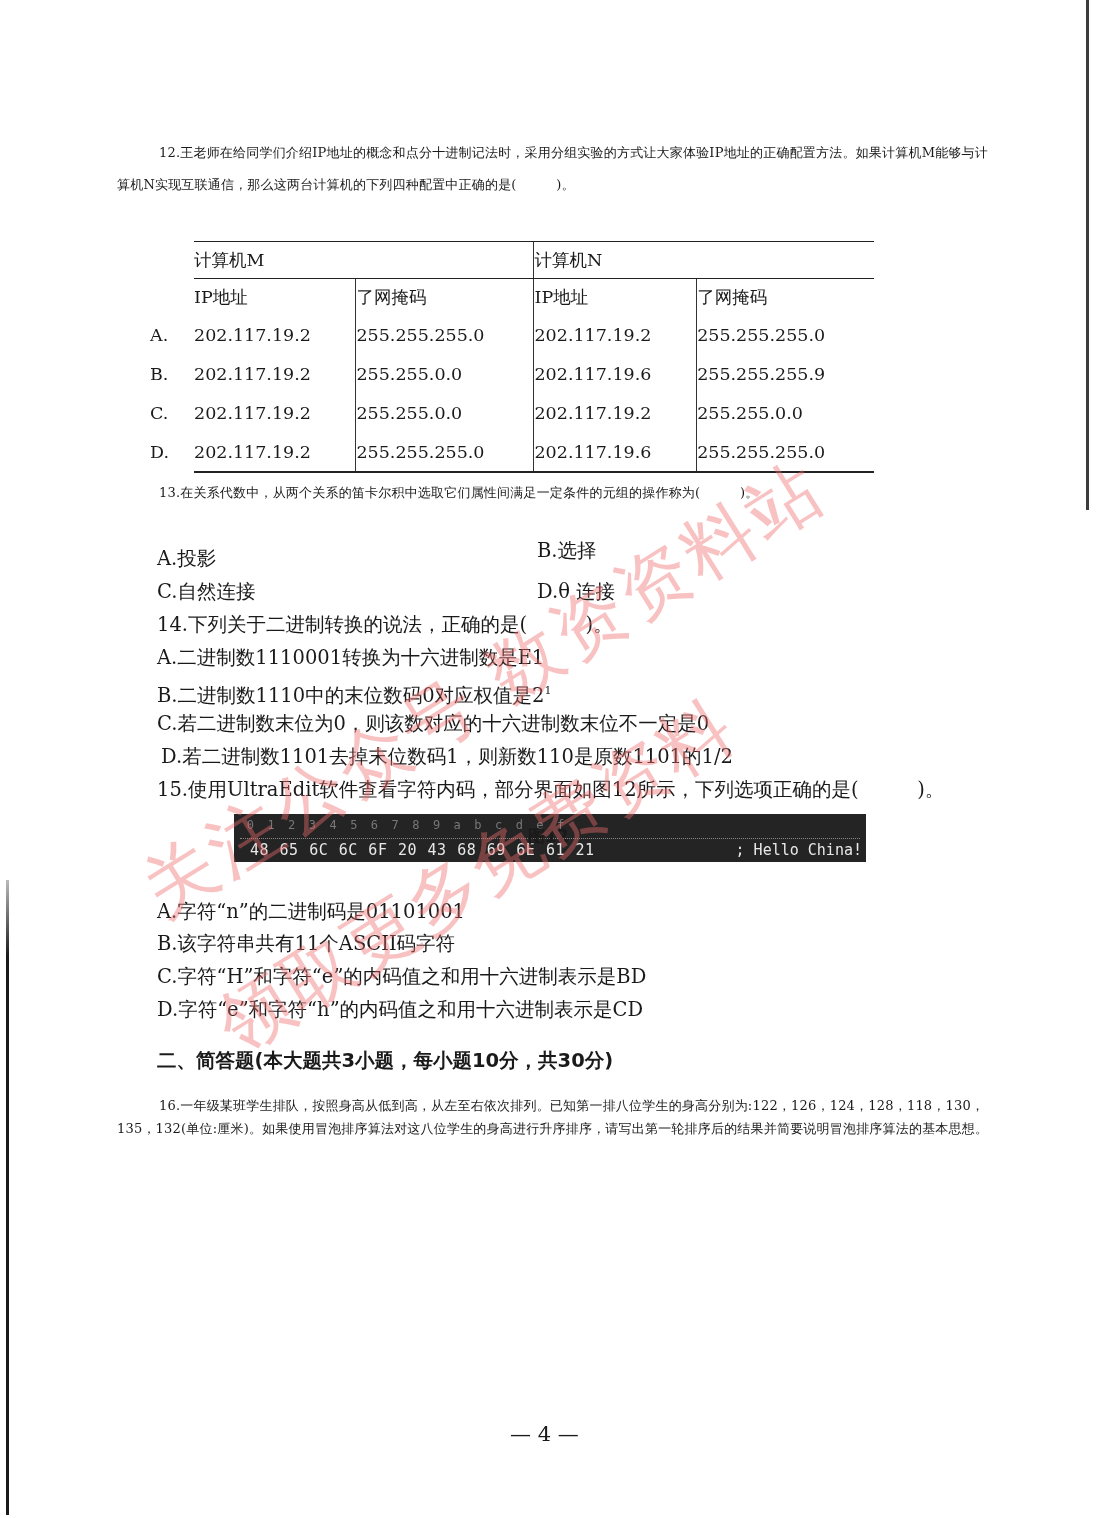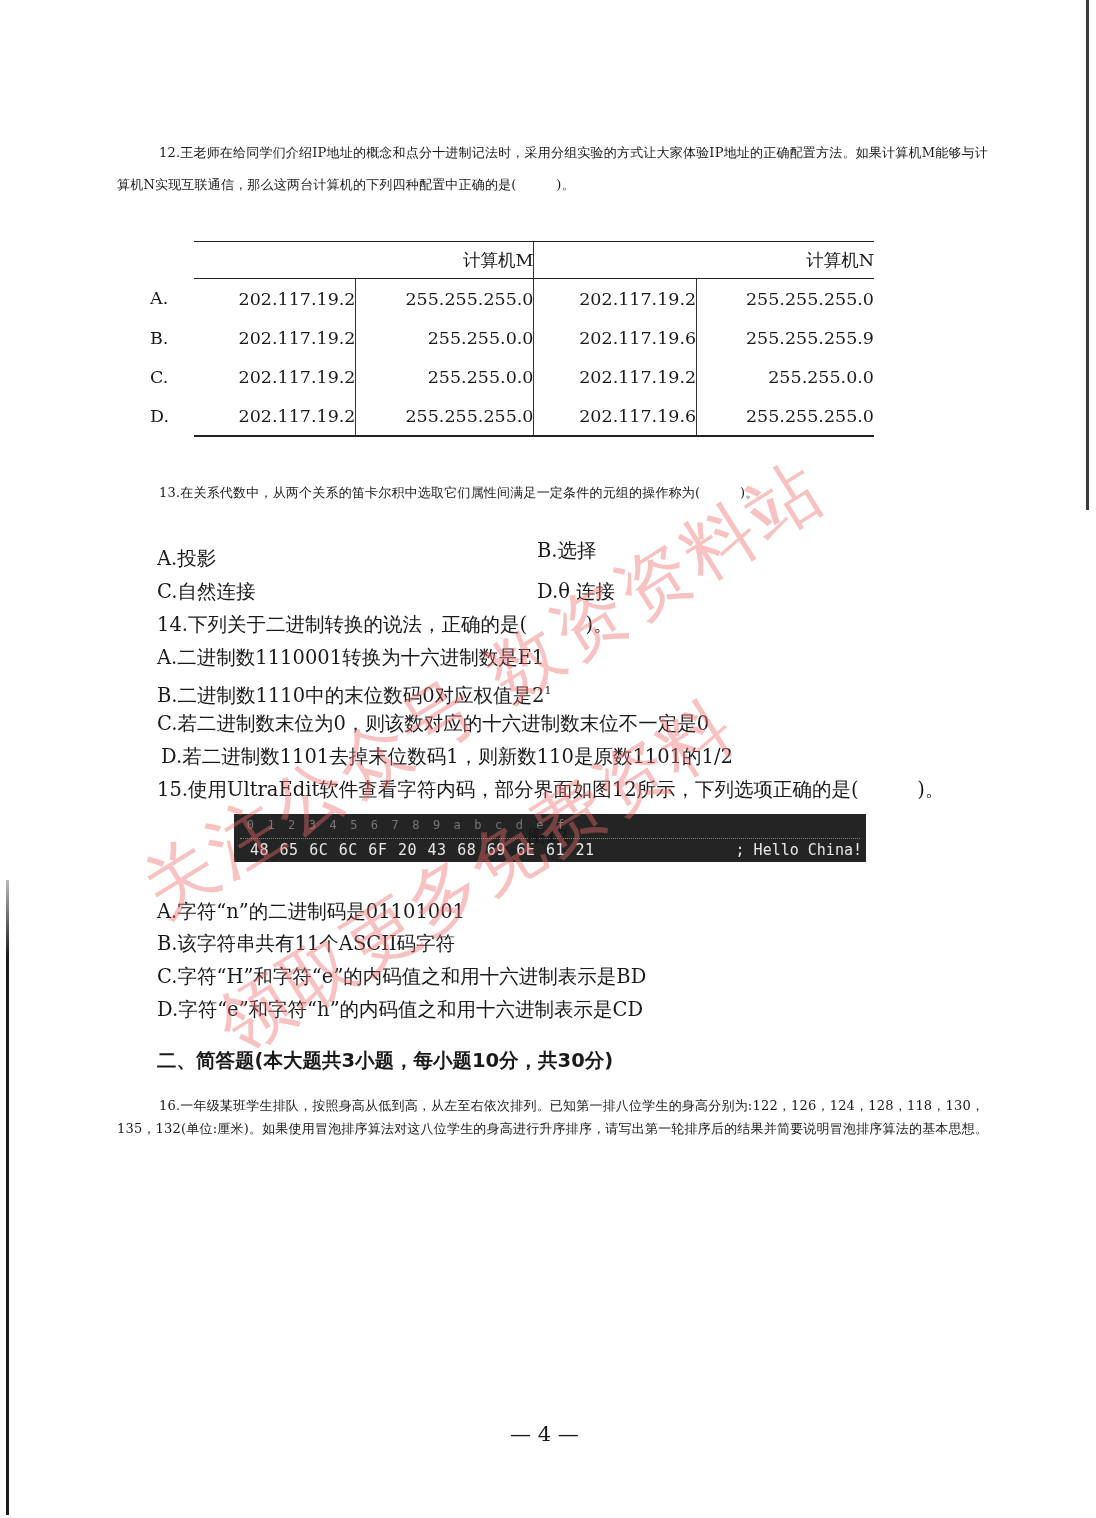--- a/index.html
+++ b/index.html
@@ -22,21 +22,21 @@
     font-size: 13px; line-height: 32px; letter-spacing: 0.2px;
   }
   .indent { text-indent: 42px; }
   .line { position: absolute; font-size: 19.5px; line-height: 26px; white-space: nowrap; }
 
   
   .ip-table {
     position: absolute; left: 150px; top: 241px; width: 724px;
     border-collapse: collapse; font-size: 17.5px;
   }
-  .ip-table td, .ip-table th { text-align: right; font-weight: normal; padding: 0; }
+  .ip-table td, .ip-table th { text-align: left; font-weight: normal; padding: 0; }
   .ip-table .hdr1 th { height: 36px; border-top: 1.5px solid #222; border-bottom: 1.5px solid #222; }
   .ip-table .hdr2 th { height: 36px; }
   .ip-table tbody td { height: 39px; }
   .ip-table tr.last td { border-bottom: 2px solid #222; }
   .ip-table .label { width: 44px; text-align: left; border: none !important; }
   .ip-table .vl { border-left: 1.2px solid #333; }
   .ip-table th.blank { border-top: none; border-bottom: none; }
 
   
   .hex-box {
@@ -81,20 +81,27 @@
 <div class="scan-edge-left"></div>
 
 <div class="para indent" style="top:137px;">12.王老师在给同学们介绍IP地址的概念和点分十进制记法时，采用分组实验的方式让大家体验IP地址的正确配置方法。如果计算机M能够与计算机N实现互联通信，那么这两台计算机的下列四种配置中正确的是(　　　)。</div>
 
 <table class="ip-table">
   <thead>
     <tr class="hdr1">
       <th class="label blank"></th>
       <th colspan="2">计算机M</th>
       <th colspan="2" class="vl">计算机N</th>
+    </tr>
+    <tr class="hdr2">
+      <th class="label"></th>
+      <th>IP地址</th>
+      <th class="vl">了网掩码</th>
+      <th class="vl">IP地址</th>
+      <th class="vl">了网掩码</th>
     </tr>
   </thead>
   <tbody>
     <tr>
       <td class="label">A.</td>
       <td>202.117.19.2</td>
       <td class="vl">255.255.255.0</td>
       <td class="vl">202.117.19.2</td>
       <td class="vl">255.255.255.0</td>
     </tr>

